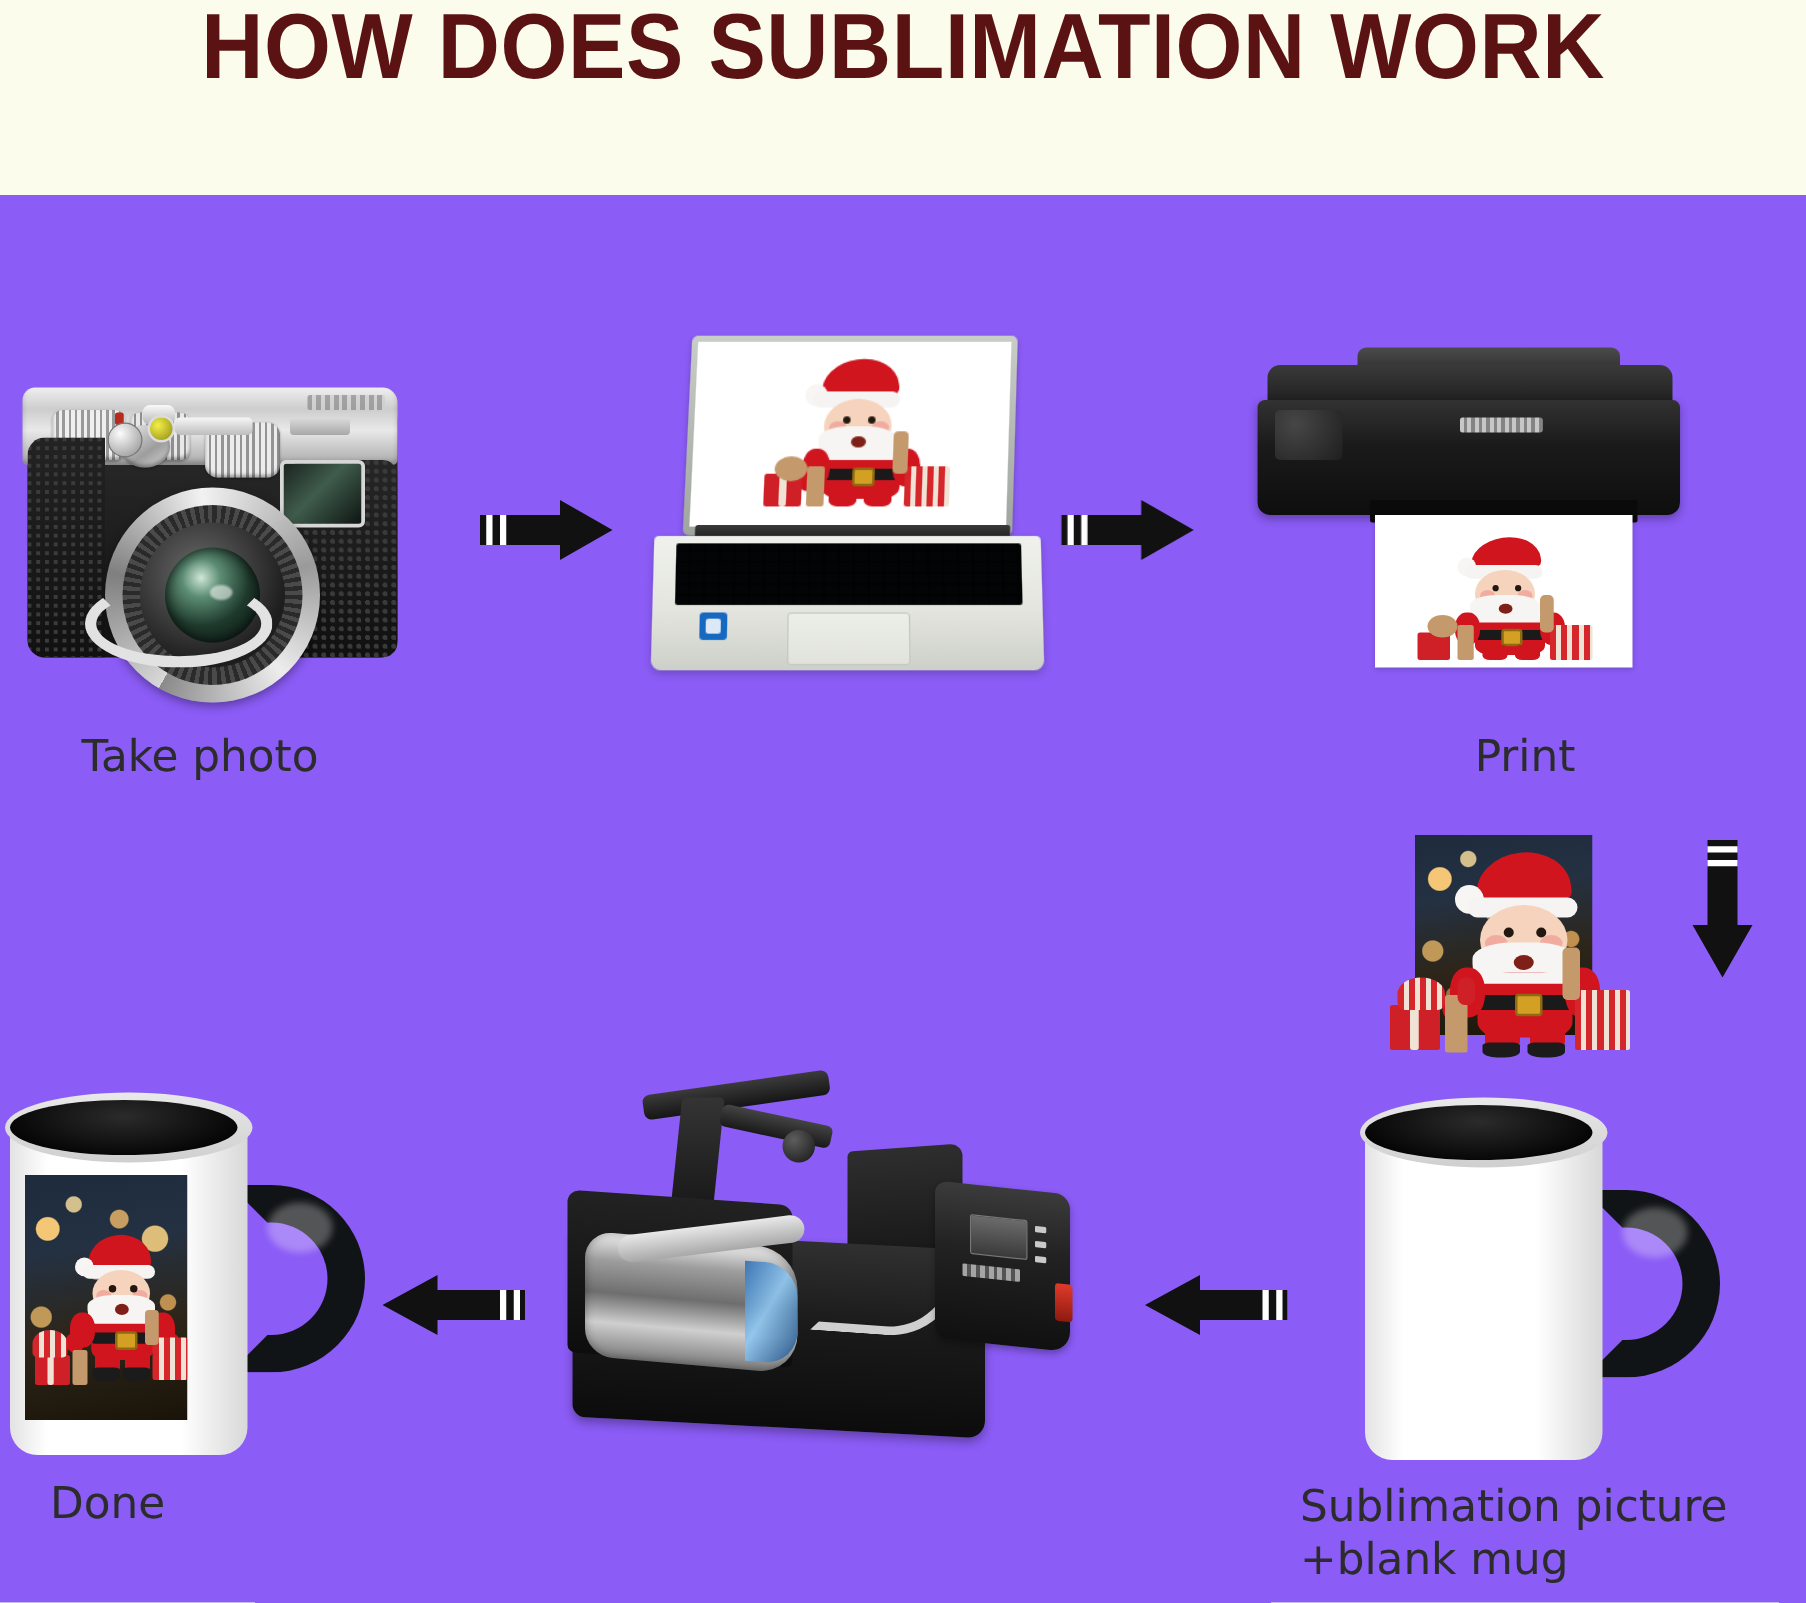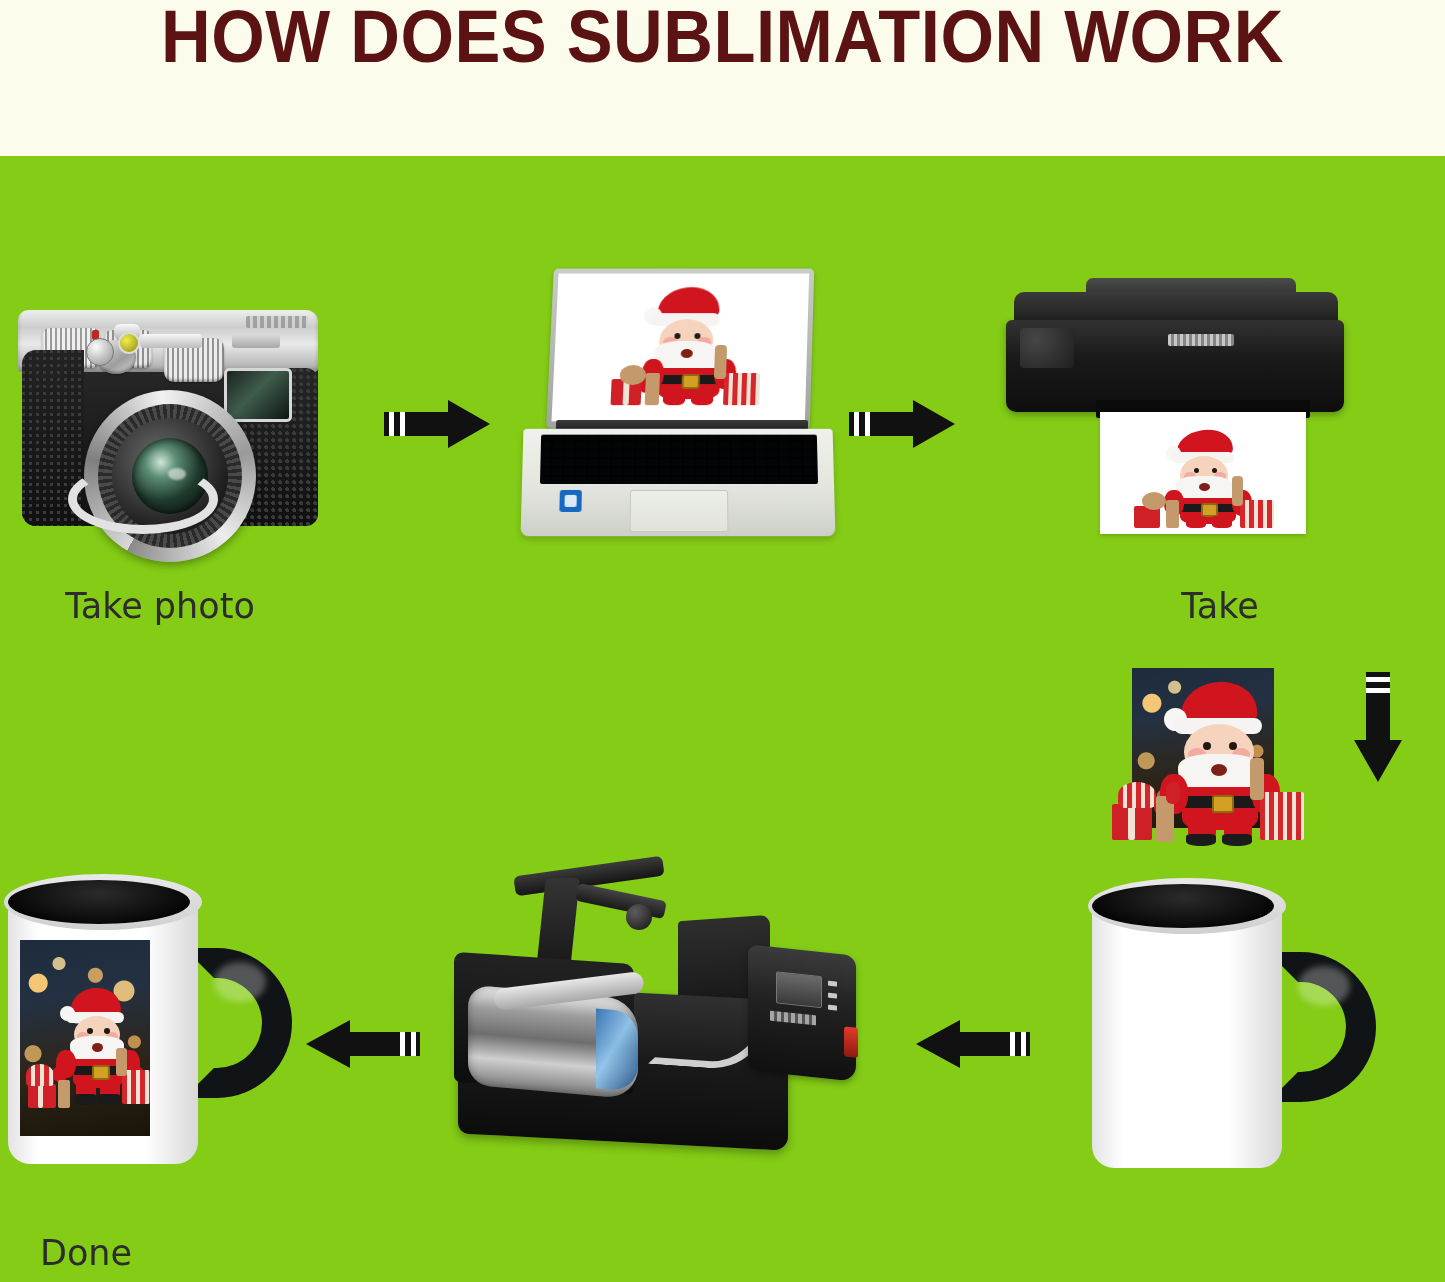--- a/index.html
+++ b/index.html
@@ -8,21 +8,21 @@
     padding: 0;
     background: #ffffff;
   }
   body {
     font-family: "DejaVu Sans", "Liberation Sans", sans-serif;
   }
   #page {
     position: relative;
     width: 1445px;
     height: 1282px;
-    background: #84cc16;
+    background: #8b5cf6;
     overflow: hidden;
   }
 
   
   .header-band {
     position: absolute;
     left: 0; top: 0;
     width: 1445px; height: 156px;
     background: #fbfcec;
   }
@@ -545,21 +545,21 @@
         <div class="s-legR" style="left:80px; top:86px; width:20px; height:12px;"></div>
         <div class="gift gift-red" style="left:2px;  top:76px; width:26px; height:22px;"></div>
         <div class="gift gift-kraft" style="left:10px; top:62px; width:24px; height:18px; border-radius:50%;"></div>
         <div class="gift gift-kraft" style="left:34px; top:70px; width:13px; height:28px;"></div>
         <div class="gift gift-stripe" style="left:108px; top:70px; width:34px; height:28px;"></div>
         <div class="gift gift-kraft" style="left:100px; top:46px; width:11px; height:30px; border-radius:4px;"></div>
       </div>
     </div>
   </div>
 
-  <div class="label" style="left:1080px; top:585px; width:280px;">Take</div>
+  <div class="label" style="left:1080px; top:585px; width:280px;">Print</div>
 
   <div class="arrow" style="left:1350px; top:672px;">
     <svg width="56" height="110" viewBox="0 0 56 110">
       <polygon points="16,0 40,0 40,68 52,68 28,110 4,68 16,68" fill="#111111"></polygon>
       <rect x="16" y="5" width="24" height="5" fill="#ffffff"></rect>
       <rect x="16" y="16" width="24" height="5" fill="#ffffff"></rect>
     </svg>
   </div>
 
   <div class="obj" style="left:1098px; top:668px; width:210px; height:190px;">
@@ -601,20 +601,22 @@
 
   <div class="mug" style="left:1092px; top:878px; width:300px; height:300px;">
     <div class="mug-handle"></div>
     <div class="mug-handle-gloss"></div>
     <div class="mug-body"></div>
     <div class="mug-rim">
       <div class="mug-inner"></div>
     </div>
   </div>
 
+  <div class="label" style="left:1040px; top:1185px; width:400px; text-align:left;">Sublimation picture
++blank mug</div>
 
   <div class="arrow" style="left:916px; top:1016px;">
     <svg width="114" height="56" viewBox="0 0 114 56">
       <polygon points="114,16 44,16 44,4 0,28 44,52 44,40 114,40" fill="#111111"></polygon>
       <rect x="94" y="16" width="5" height="24" fill="#ffffff"></rect>
       <rect x="105" y="16" width="5" height="24" fill="#ffffff"></rect>
     </svg>
   </div>
 
   <div class="press-wrap">
@@ -683,15 +685,15 @@
         <div class="gift gift-kraft" style="left:22px; top:92px; width:12px; height:28px;"></div>
         <div class="gift gift-stripe" style="left:86px; top:82px; width:28px; height:34px;"></div>
         <div class="gift gift-kraft" style="left:80px; top:60px; width:11px; height:28px; border-radius:3px;"></div>
       </div>
     </div>
     <div class="mug-rim">
       <div class="mug-inner"></div>
     </div>
   </div>
 
-  <div class="label" style="left:40px; top:1232px; width:280px; text-align:left;">Done</div>
+  <div class="label" style="left:40px; top:1182px; width:280px; text-align:left;">Done</div>
 
 </div>
 
 </body></html>

